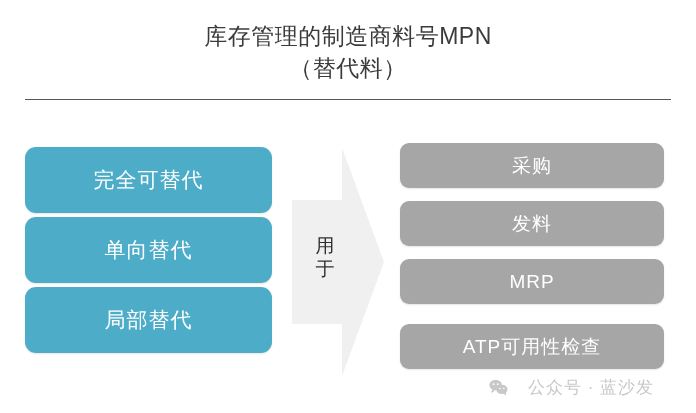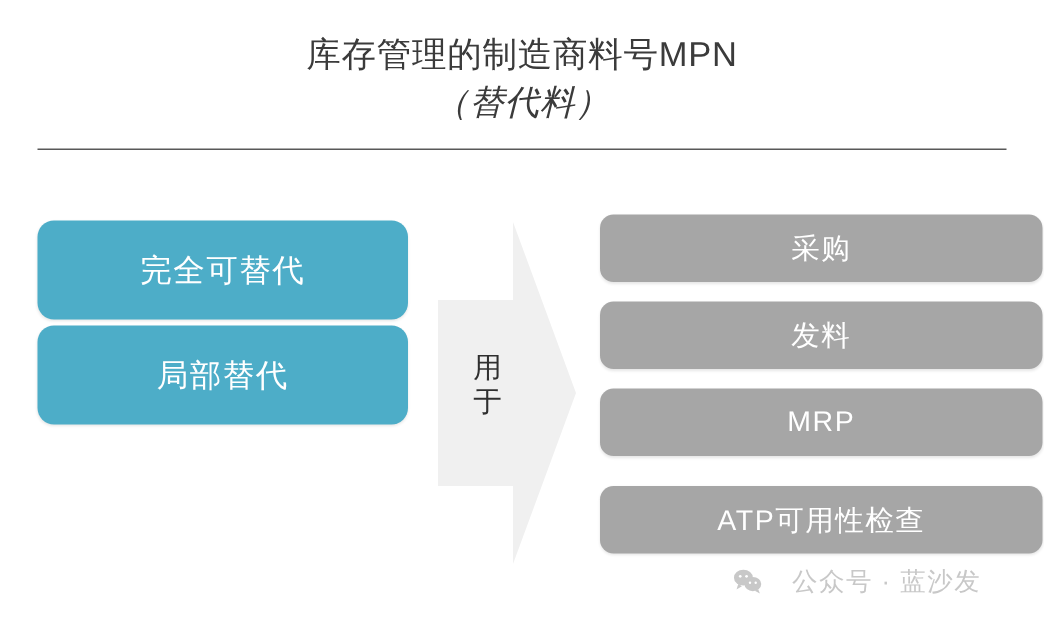--- a/index.html
+++ b/index.html
@@ -27,21 +27,21 @@
     top: 20px;
     width: 696px;
     text-align: center;
     color: #3b3b3b;
     font-size: 23px;
     line-height: 32px;
     letter-spacing: 0.5px;
     font-weight: 400;
   }
   .title-line-1 { display: block; }
-  .title-line-2 { display: block; font-style: italic; }
+  .title-line-2 { display: block; }
 
   .title-rule {
     position: absolute;
     left: 25px;
     top: 99px;
     width: 646px;
     height: 0;
     border-top: 1.6px solid #585858;
   }
 
@@ -74,21 +74,21 @@
     height: 66px;
     margin-bottom: 4px;
     background: #4dadc8;
     border-radius: 11px;
     font-size: 21px;
     box-shadow: 0 1px 2px rgba(0,0,0,0.10);
   }
   .pill-teal:last-child { margin-bottom: 16px; }
 
   .pill-gray {
-    width: 295px;
+    width: 264px;
     height: 45px;
     margin-bottom: 13px;
     background: #a6a6a6;
     border-radius: 9px;
     font-size: 19px;
     box-shadow: 0 1px 2px rgba(0,0,0,0.10);
   }
   .pill-gray.gap-extra { margin-bottom: 20px; }
   .pill-gray:last-child { margin-bottom: 0; }
 
@@ -146,20 +146,23 @@
 
   <div class="title-block">
     <span class="title-line-1">库存管理的制造商料号MPN</span>
     <span class="title-line-2">（替代料）</span>
   </div>
   <div class="title-rule"></div>
 
   <div class="left-col">
     <div class="pill pill-teal">
       <span>完全可替代</span>
+    </div>
+    <div class="pill pill-teal">
+      <span>单向替代</span>
     </div>
     <div class="pill pill-teal">
       <span>局部替代</span>
     </div>
   </div>
 
   <div class="arrow-wrap">
     <svg class="arrow-svg" viewBox="0 0 100 228" preserveAspectRatio="none">
       <polygon points="4,52 54,52 54,0 96,114 54,228 54,176 4,176" fill="#f0f0f0"></polygon>
     </svg>

